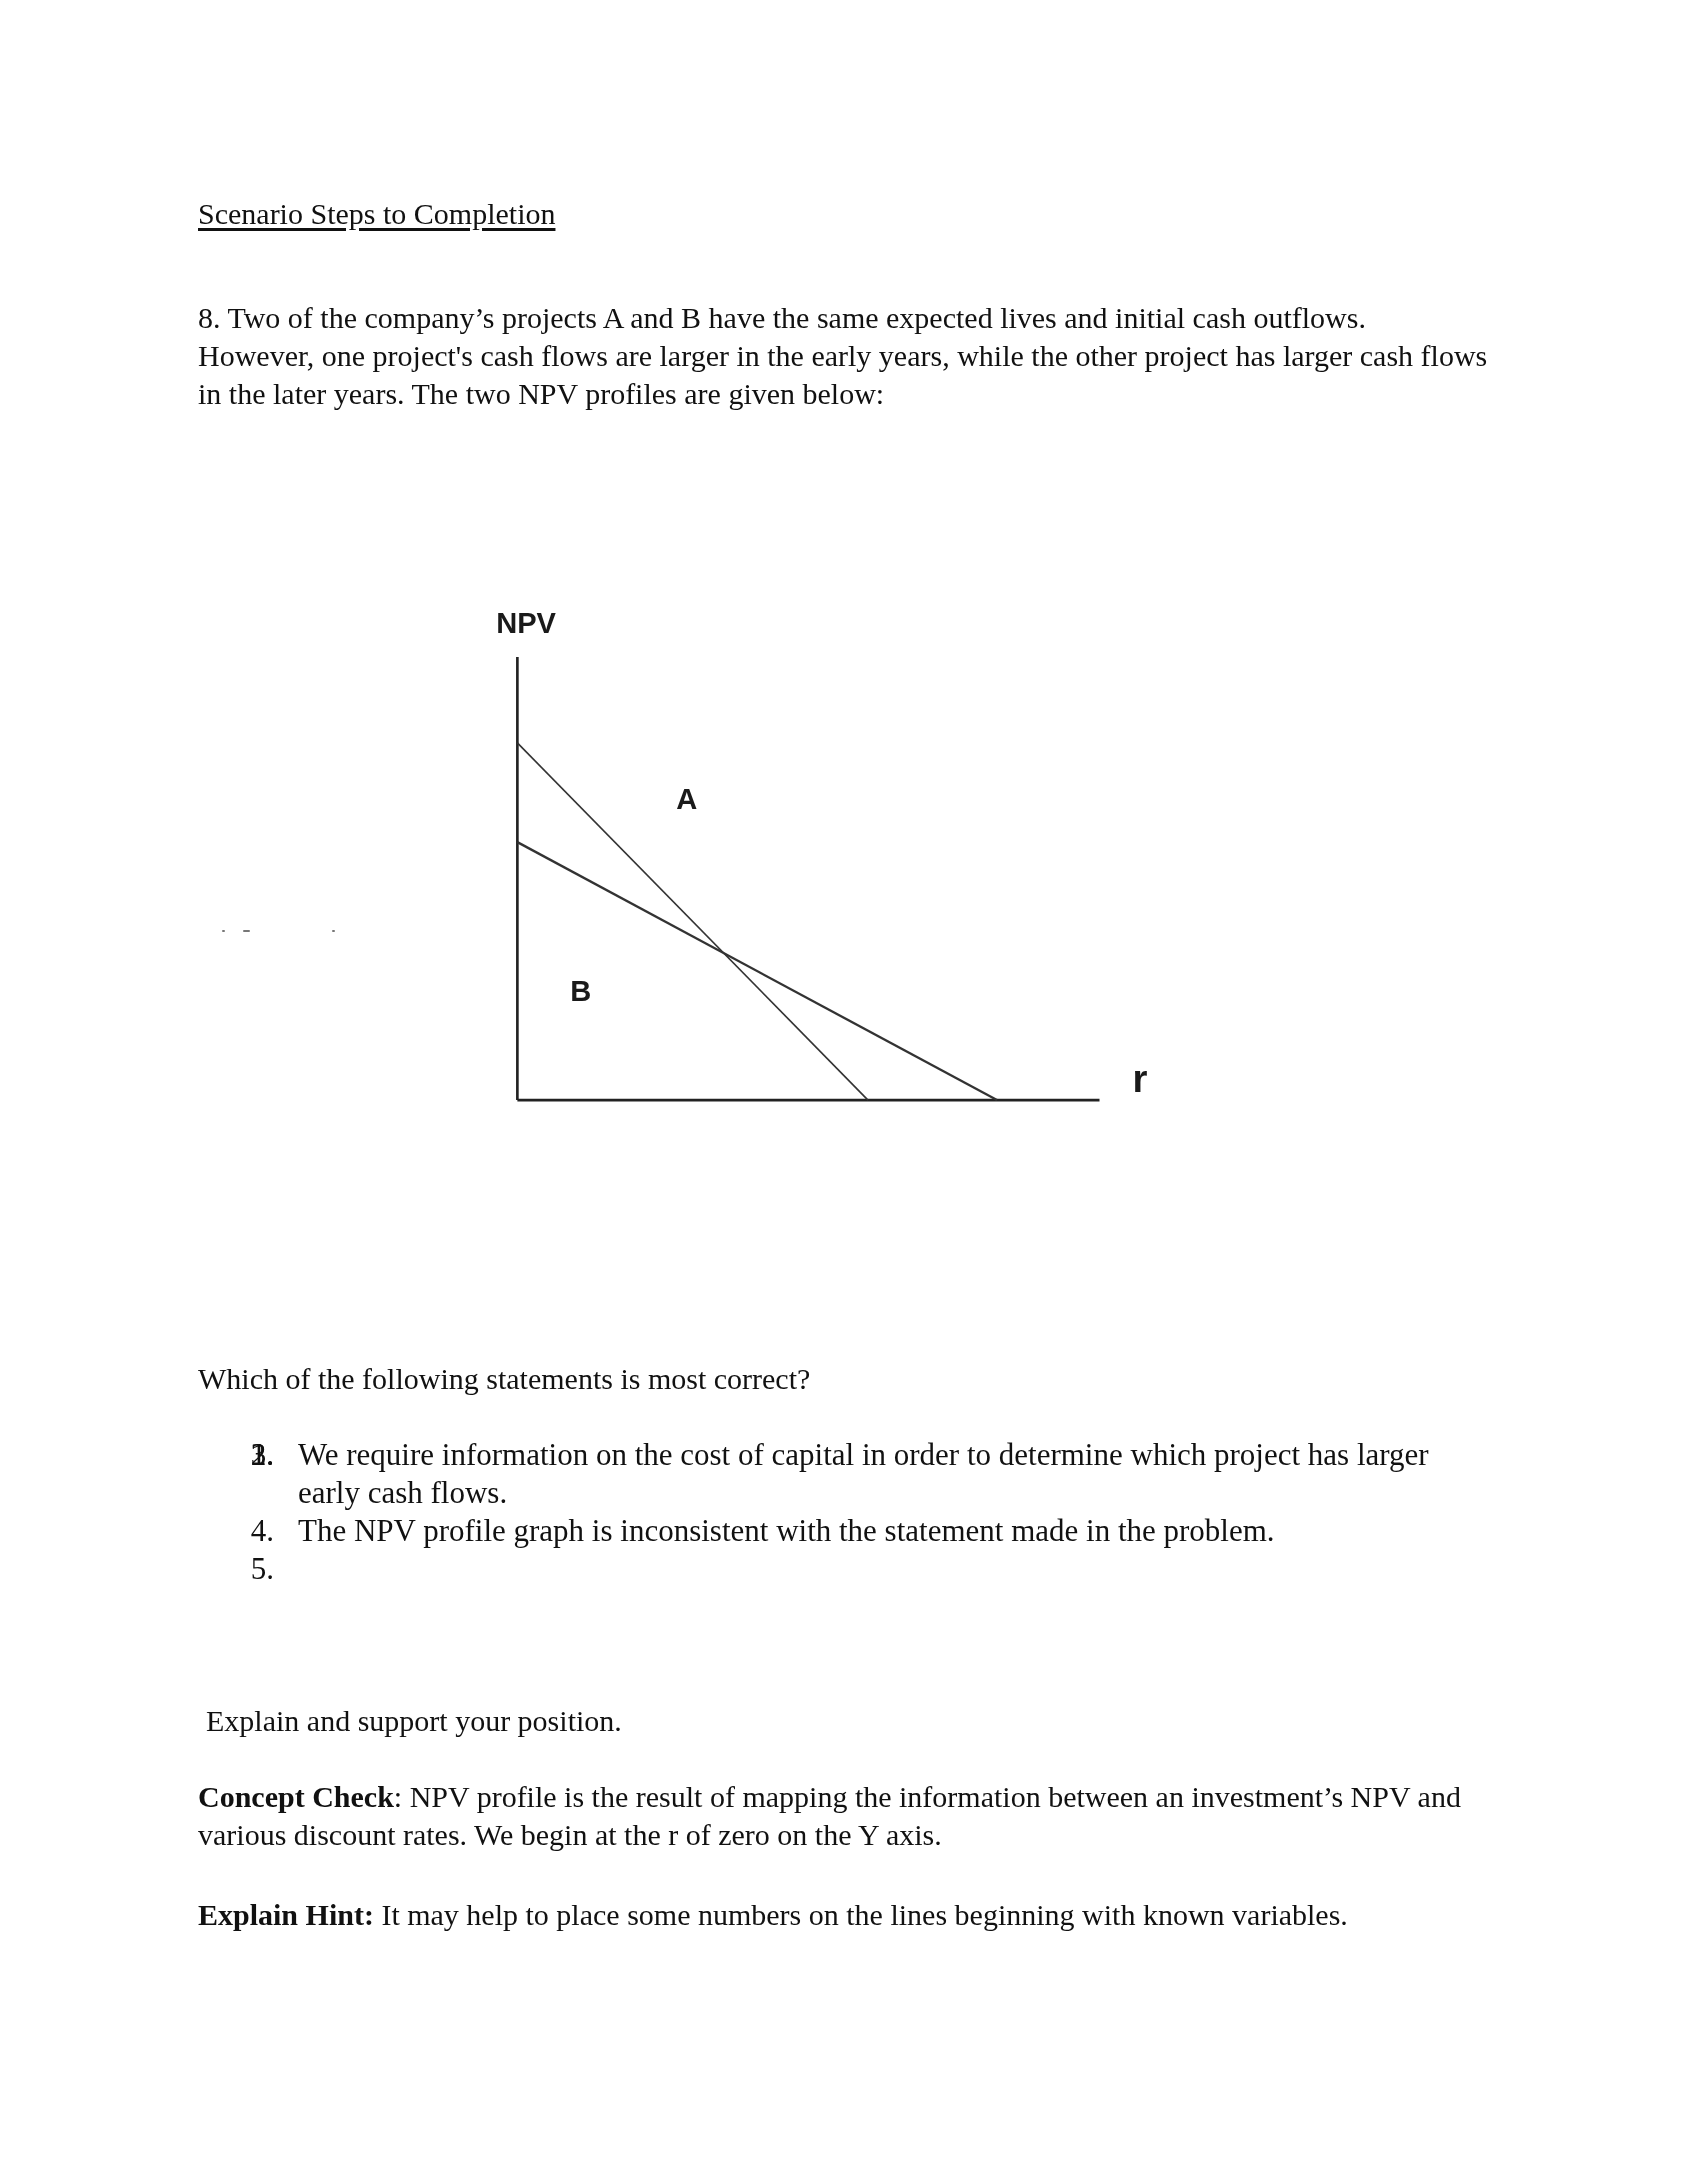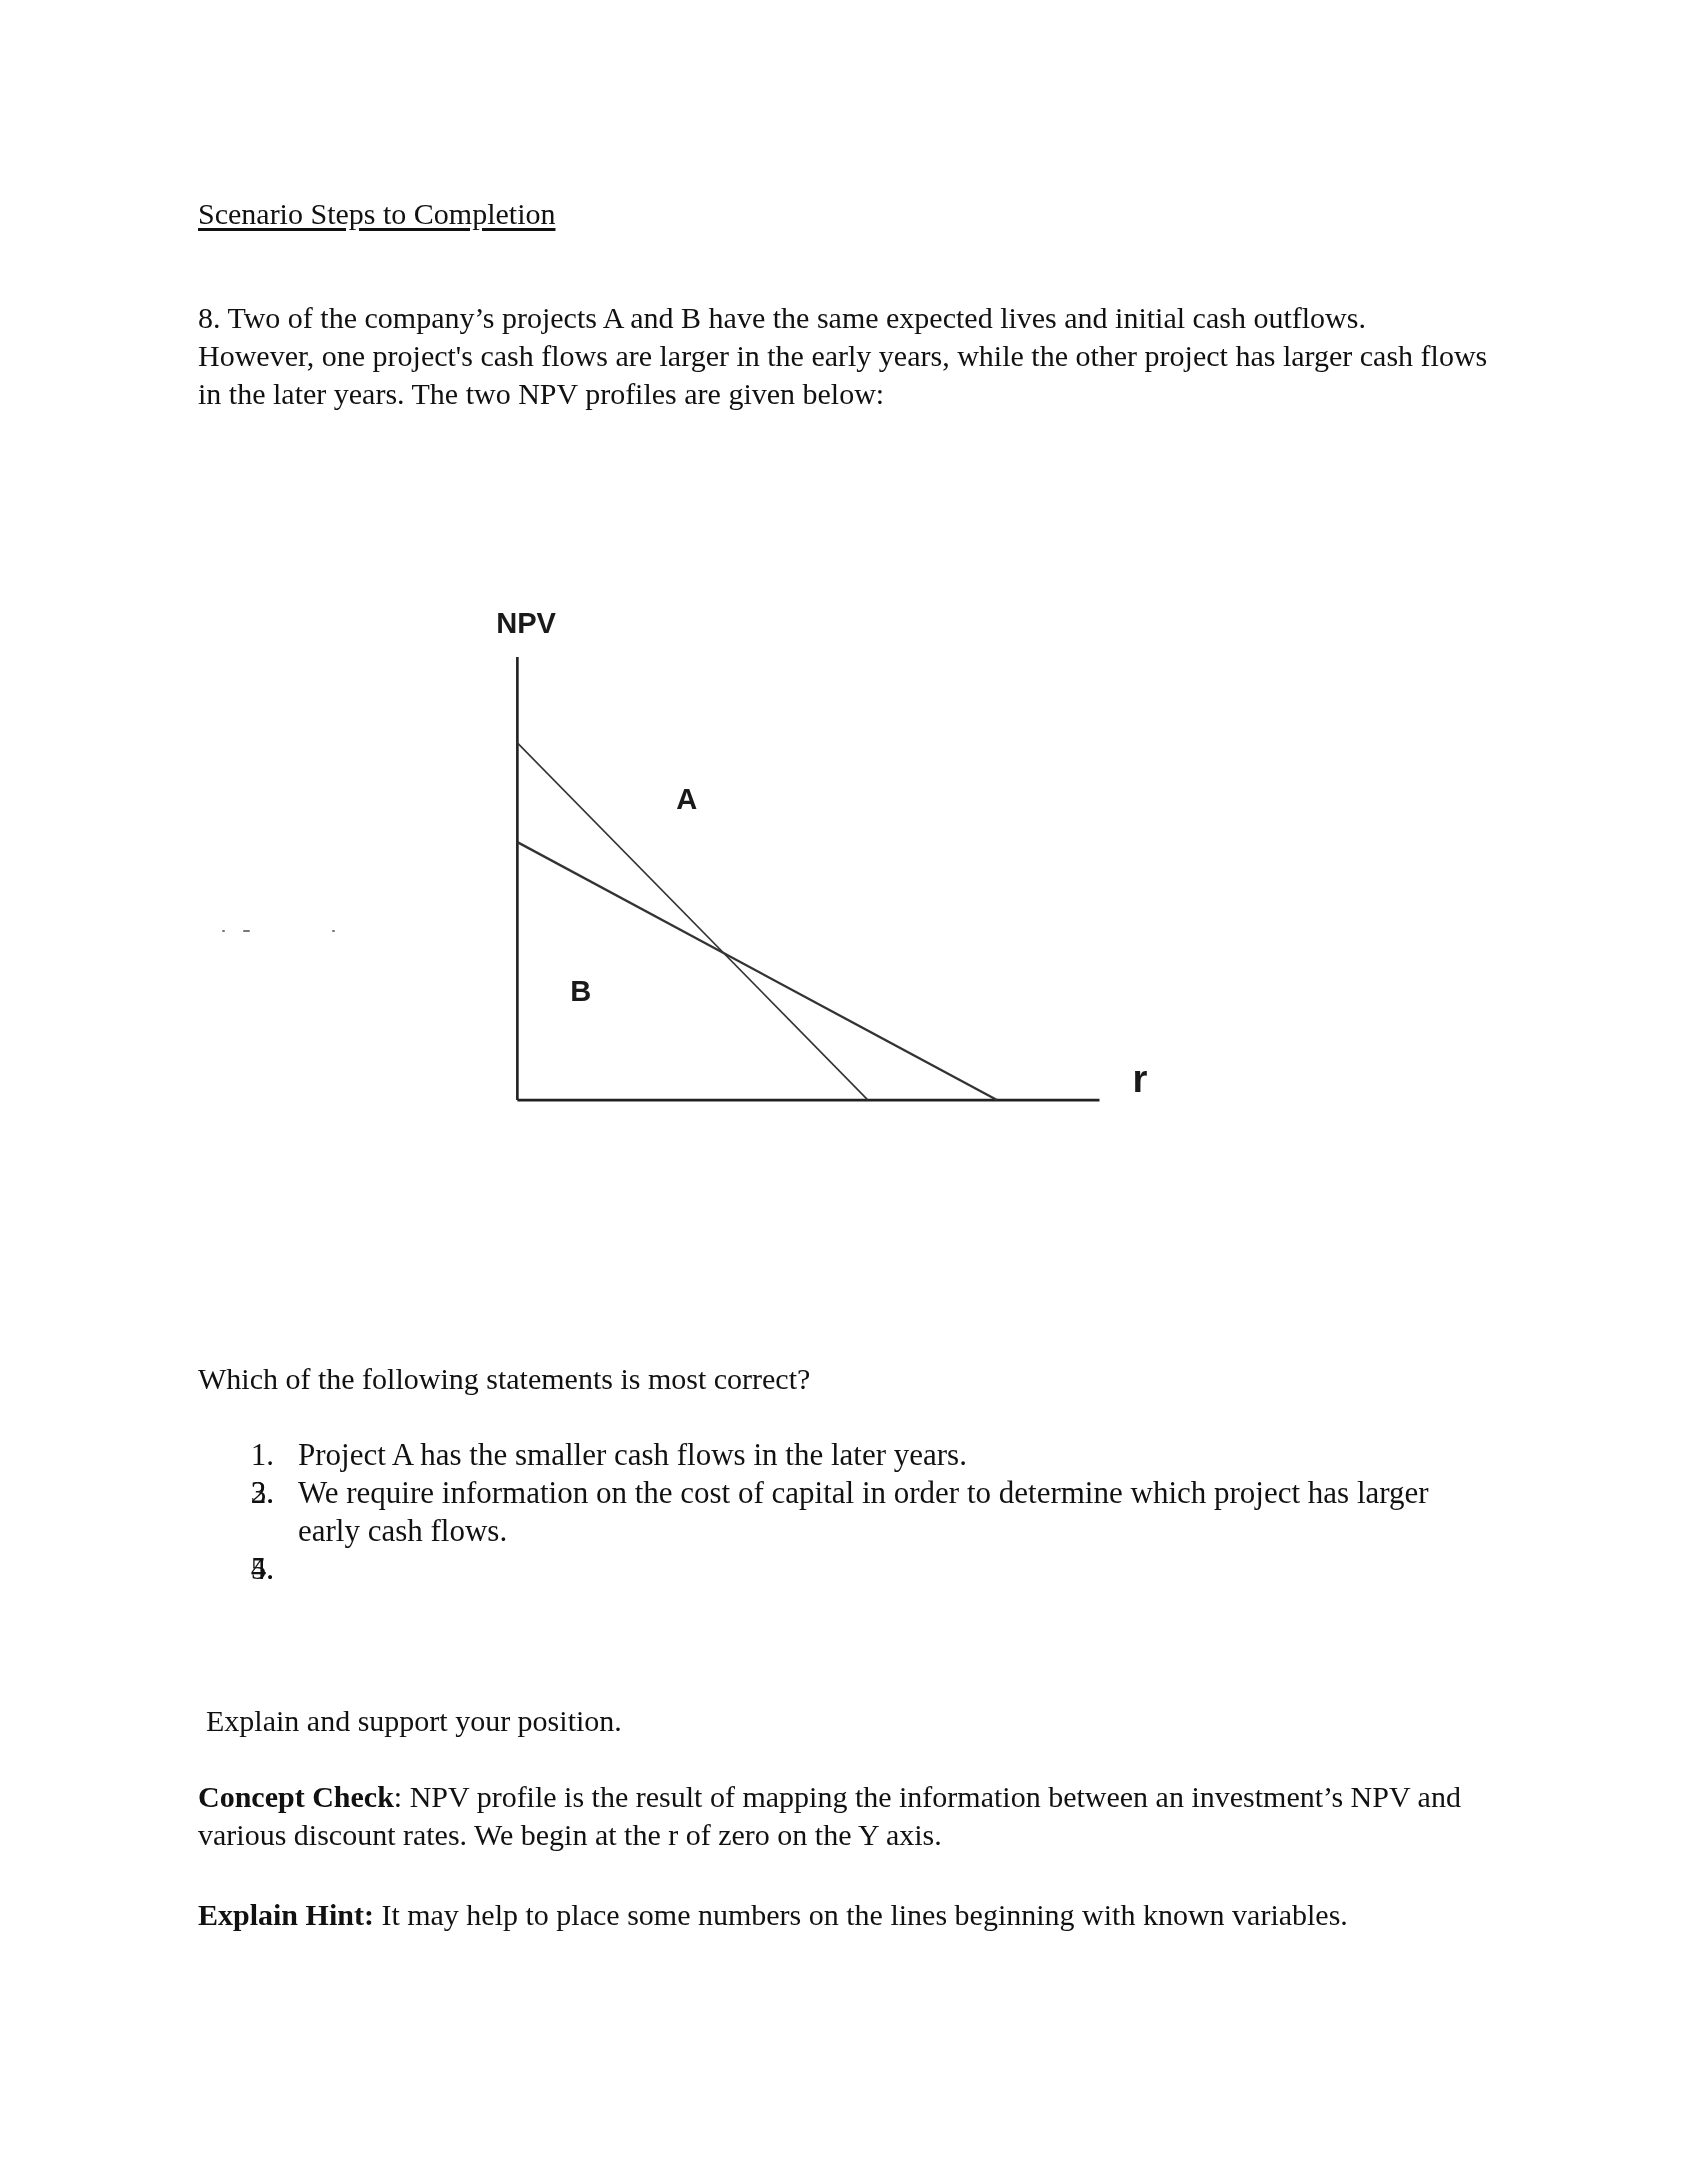--- a/index.html
+++ b/index.html
@@ -44,24 +44,24 @@
 
 <div class="specks">
   <div class="speck" style="left:0px;width:2.6px;"></div>
   <div class="speck" style="left:21px;width:6.6px;"></div>
   <div class="speck" style="left:110px;width:3.3px;"></div>
 </div>
 
 <div class="txt question">Which of the following statements is most correct?</div>
 
 <ol class="options">
-  <li><span class="num">1.</span><span>Project A has the smaller cash flows in the later years.</span></li>
+  <li><span class="num">1.</span></li>
   <li><span class="num">2.</span></li>
   <li><span class="num">3.</span><span>We require information on the cost of capital in order to determine which project has larger early cash flows.</span></li>
-  <li><span class="num">4.</span></li>
+  <li><span class="num">4.</span><span>The NPV profile graph is inconsistent with the statement made in the problem.</span></li>
   <li><span class="num">5.</span></li>
 </ol>
 
 <div class="txt explain">Explain and support your position.</div>
 
 <div class="txt concept"><b>Concept Check</b><span>: NPV profile is the result of mapping the information between an investment’s NPV and various discount rates. We begin at the r of zero on the Y axis.</span></div>
 
 <div class="txt hint"><b>Explain Hint:</b><span> It may help to place some numbers on the lines beginning with known variables.</span></div>
 
 

